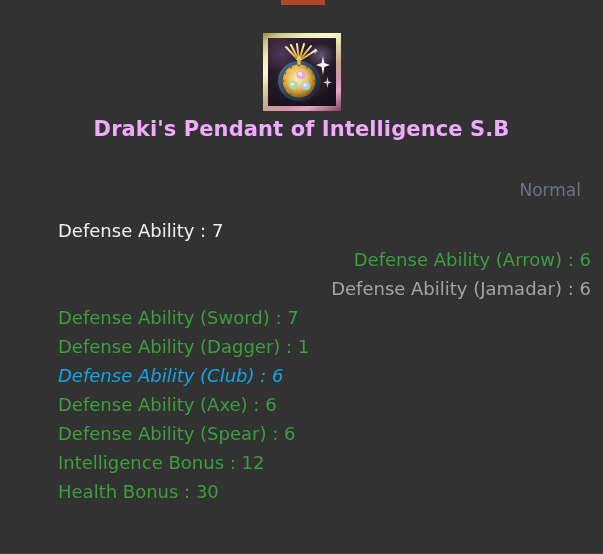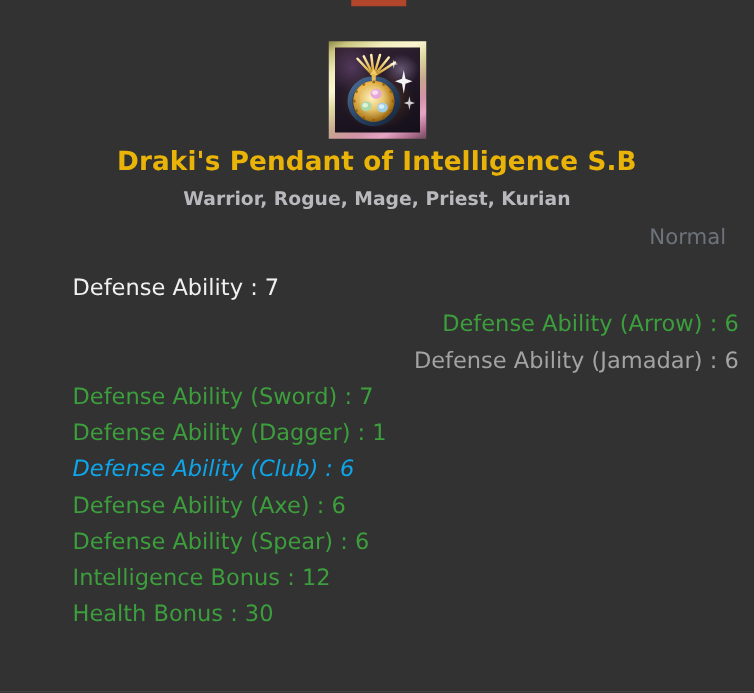--- a/index.html
+++ b/index.html
@@ -207,22 +207,21 @@
           <g fill="#ffffff">
             <path d="M55 18 L56.4 25 L62 27 L56.4 29 L55 37 L53.6 29 L48 27 L53.6 25 Z" opacity="0.95"></path>
             <path d="M59.5 39 L60.4 43.2 L64 44.4 L60.4 45.6 L59.5 50 L58.6 45.6 L55 44.4 L58.6 43.2 Z" opacity="0.8"></path>
             <path d="M47 9.5 L47.7 12.4 L50.5 13.2 L47.7 14 L47 17 L46.3 14 L43.5 13.2 L46.3 12.4 Z" opacity="0.7"></path>
           </g>
         </svg>
       </div>
     </div>
   </div>
 
-  <div id="item-title" style="color: #eab308;">Draki's Pendant of Intelligence S.B</div>
-  <div id="item-classes" style="color: rgb(185, 185, 189);">Warrior, Rogue, Mage, Priest, Kurian</div>
+  <div id="item-title" style="color: #f0abfc;">Draki's Pendant of Intelligence S.B</div>
   <div id="item-grade" style="color: rgb(110, 115, 123);">Normal</div>
 
   <div id="stat-list">
       <div class="stat-line base" style="color: rgb(240, 240, 240);">Defense Ability : 7</div>
       <div class="stat-line" style="color: rgb(60, 158, 60); text-align: right;">Defense Ability (Arrow) : 6</div>
       <div class="stat-line" style="color: #a3a3a3; text-align: right;">Defense Ability (Jamadar) : 6</div>
       <div class="stat-line" style="color: rgb(60, 158, 60);">Defense Ability (Sword) : 7</div>
       <div class="stat-line" style="color: rgb(60, 158, 60);">Defense Ability (Dagger) : 1</div>
       <div class="stat-line" style="color: #0ea5e9; font-style: italic;">Defense Ability (Club) : 6</div>
       <div class="stat-line" style="color: rgb(60, 158, 60);">Defense Ability (Axe) : 6</div>

